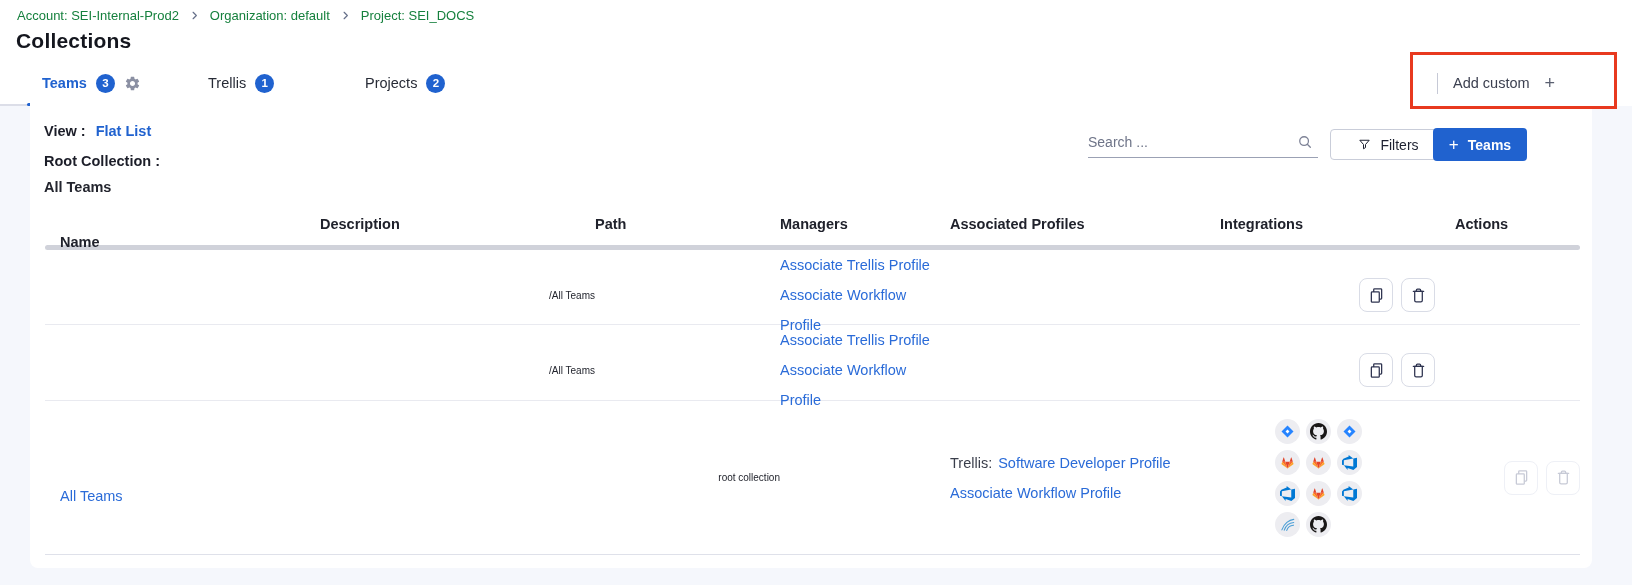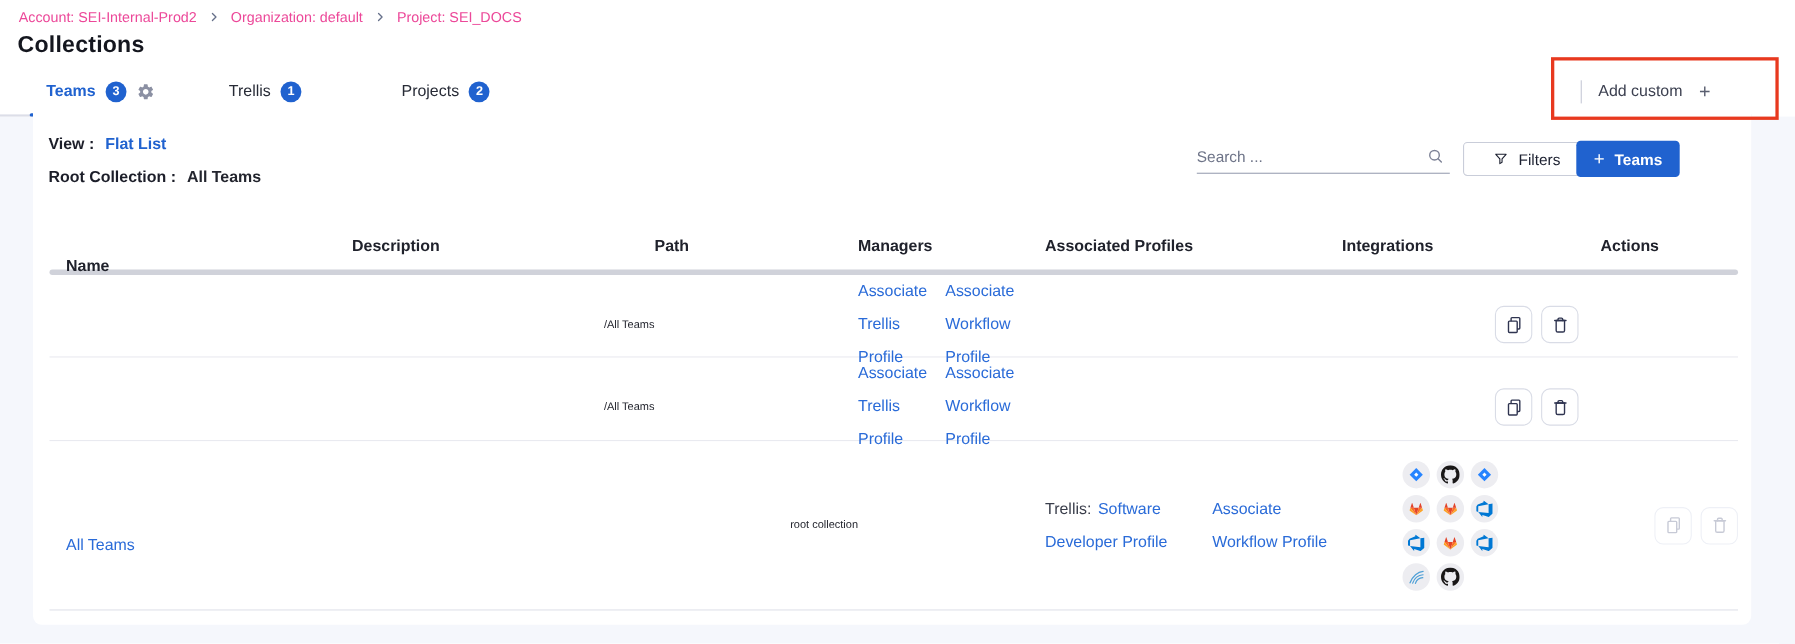--- a/index.html
+++ b/index.html
@@ -7,21 +7,21 @@
   body {
     position: relative;
     font-family: "Liberation Sans", sans-serif;
     background: #f5f7fc;
     overflow: hidden;
     color: #23252e;
   }
   
   .header { position:absolute; left:0; top:0; width:1632px; height:106px; background:#fff; }
   .breadcrumb { position:absolute; left:17px; top:8px; display:flex; align-items:center; gap:10px; font-size:13px; }
-  .breadcrumb a { color:#ec4899; text-decoration:none; cursor:pointer; }
+  .breadcrumb a { color:#15803d; text-decoration:none; cursor:pointer; }
   .crumb-sep svg { width:11px; height:11px; display:block; }
   .page-title { position:absolute; left:16px; top:29px; font-size:21px; font-weight:700; color:#14161e; letter-spacing:.2px; }
 
   
   .tabbar { position:absolute; left:0; top:62px; width:1592px; height:44px; background:#fff; border-bottom:2px solid #dcdee8; }
   .tab { position:absolute; top:0; height:42px; display:flex; align-items:center; gap:9px; font-size:14.5px; cursor:pointer; }
   .tab-teams { left:42px; color:#2062cf; font-weight:600; }
   .tab-sprints { left:208px; color:#272b36; }
   .tab-projects { left:365px; color:#272b36; }
   .count-badge { width:19px; height:19px; border-radius:50%; background:#2062cf; color:#fff; font-size:11.5px; font-weight:700; display:flex; align-items:center; justify-content:center; }
@@ -34,21 +34,21 @@
   .add-custom .lbl { font-size:14.5px; color:#3c4050; }
   .add-custom .plus { font-size:18px; color:#5a5f70; font-weight:400; }
   .annotation-box { position:absolute; left:1410px; top:52px; width:207px; height:57px; border:3px solid #e8391f; z-index:6; pointer-events:none; }
 
   
   .card { position:absolute; left:30px; top:96px; width:1562px; height:472px; background:#fff; border-radius:0 0 8px 8px; }
 
   .view-row { position:absolute; left:14px; top:27px; display:flex; gap:10px; font-size:14.5px; }
   .view-row .lbl { font-weight:700; color:#1c1e29; }
   .view-row .link { color:#2062cf; font-weight:600; cursor:pointer; }
-  .root-row { position:absolute; left:14px; top:57px; display:flex; gap:10px; font-size:14.5px; }
+  .root-row { position:absolute; left:14px; top:57px; display:flex; gap:10px; font-size:14.5px;flex-direction:column; }
   .root-row .lbl { font-weight:700; color:#1c1e29; }
   .root-row .val { color:#23252e; font-weight:600; }
 
   .search-wrap { position:absolute; left:1058px; top:32px; width:230px; height:30px; border-bottom:1px solid #9ba1b4; }
   .search-wrap input { width:198px; height:28px; border:none; outline:none; font-size:14px; color:#30323c; font-family:"Liberation Sans",sans-serif; background:transparent; }
   .search-wrap input::placeholder { color:#6e7488; }
   .search-icon { position:absolute; right:4px; top:5px; width:18px; height:18px; cursor:pointer; }
   .search-icon svg { width:18px; height:18px; stroke:#7d8296; fill:none; stroke-width:1.7; stroke-linecap:round; }
 
   .filters-btn { position:absolute; left:1300px; top:33px; width:116px; height:31px; background:#fff; border:1px solid #c9cdd9; border-radius:4px; display:flex; align-items:center; justify-content:center; gap:8px; font-size:14px; color:#1c2030; cursor:pointer; }
@@ -62,21 +62,21 @@
   .trow { display:grid; grid-template-columns:275px 275px 185px 170px 270px 215px 145px; align-items:center; }
   .trow > div:first-child { padding-left:15px;margin-top:36px; }
   .thead { height:47px; font-size:14.5px; font-weight:700; color:#20222c; }
   .thead .c-actions { padding-left:20px; }
   .scroll-line { height:5px; background:#d0d2da; border-radius:3px; }
   .r1,.r2 { height:75px; border-bottom:1px solid #e9eaf0; }
   .r2 { height:76px; }
   .r3 { height:154px; border-bottom:1px solid #dfe1ea; }
   .cell-link { color:#2a6bd8; font-size:14.5px; text-decoration:none; cursor:pointer; }
   .cell-text { font-size:10px; color:#23252e;text-align:right; }
-  .profiles { display:flex; flex-direction:row; line-height:30px; font-size:14.5px;justify-content:flex-end; }
+  .profiles { display:flex; flex-direction:column; line-height:30px; font-size:14.5px;justify-content:flex-end; }
   .profiles .prefix { color:#3a3e4b; margin-right:6px; }
   .profiles .prefix:empty { margin-right:0; }
   .int-grid { display:flex; flex-wrap:wrap; gap:6px; width:90px; margin-left:55px; }
   .int-chip { width:25px; height:25px; border-radius:50%; background:#ededf1; display:flex; align-items:center; justify-content:center; }
   .int-chip svg { width:15px; height:15px; display:block; }
   .int-chip[data-name="github-icon"] svg { width:17px; height:17px; }
   .actions { display:flex; gap:8px; justify-content:flex-end; }
   .icon-btn { width:34px; height:34px; border:1px solid #d9dce6; border-radius:8px; background:#fff; color:#2f3450; display:flex; align-items:center; justify-content:center; cursor:pointer; }
   .icon-btn svg { width:19px; height:19px; stroke:currentColor; fill:none; stroke-width:1.6; stroke-linecap:round; stroke-linejoin:round; }
   .icon-btn.disabled { border-color:#eef0f6; color:#c7cad6; cursor:default; }

